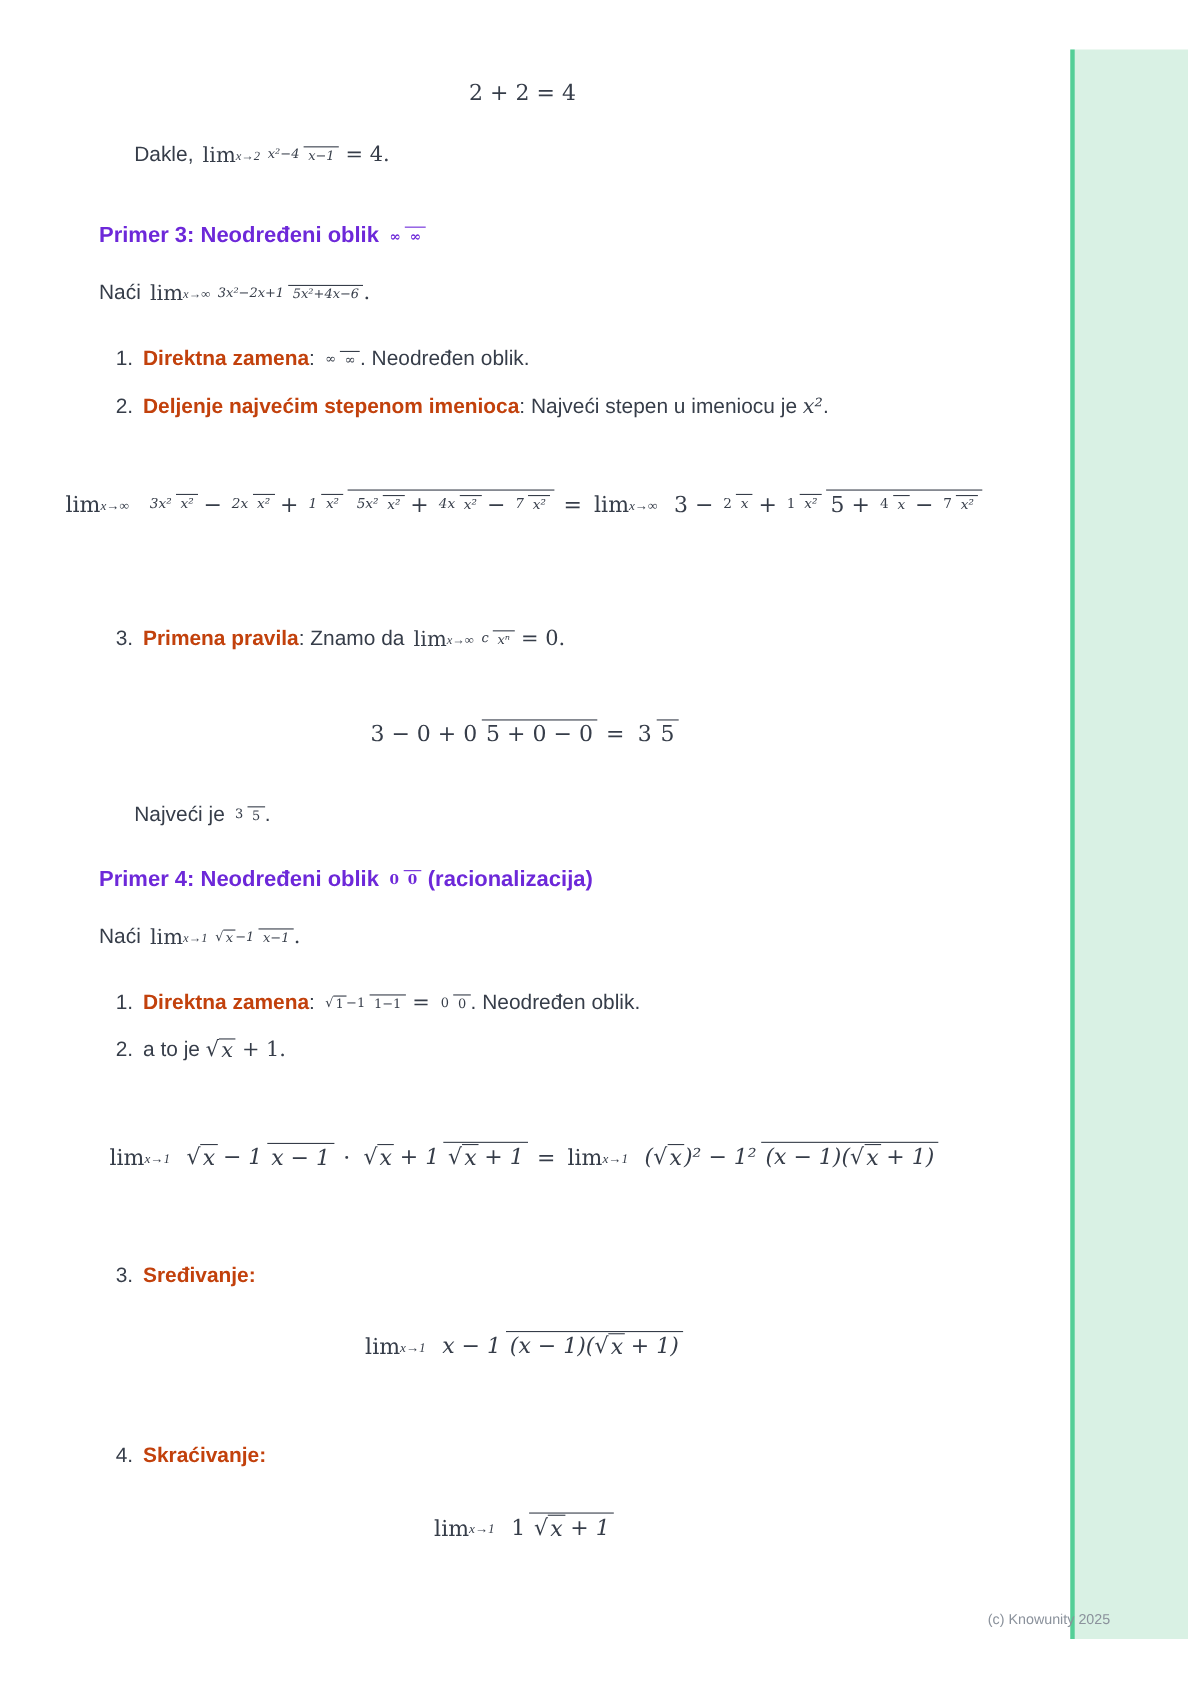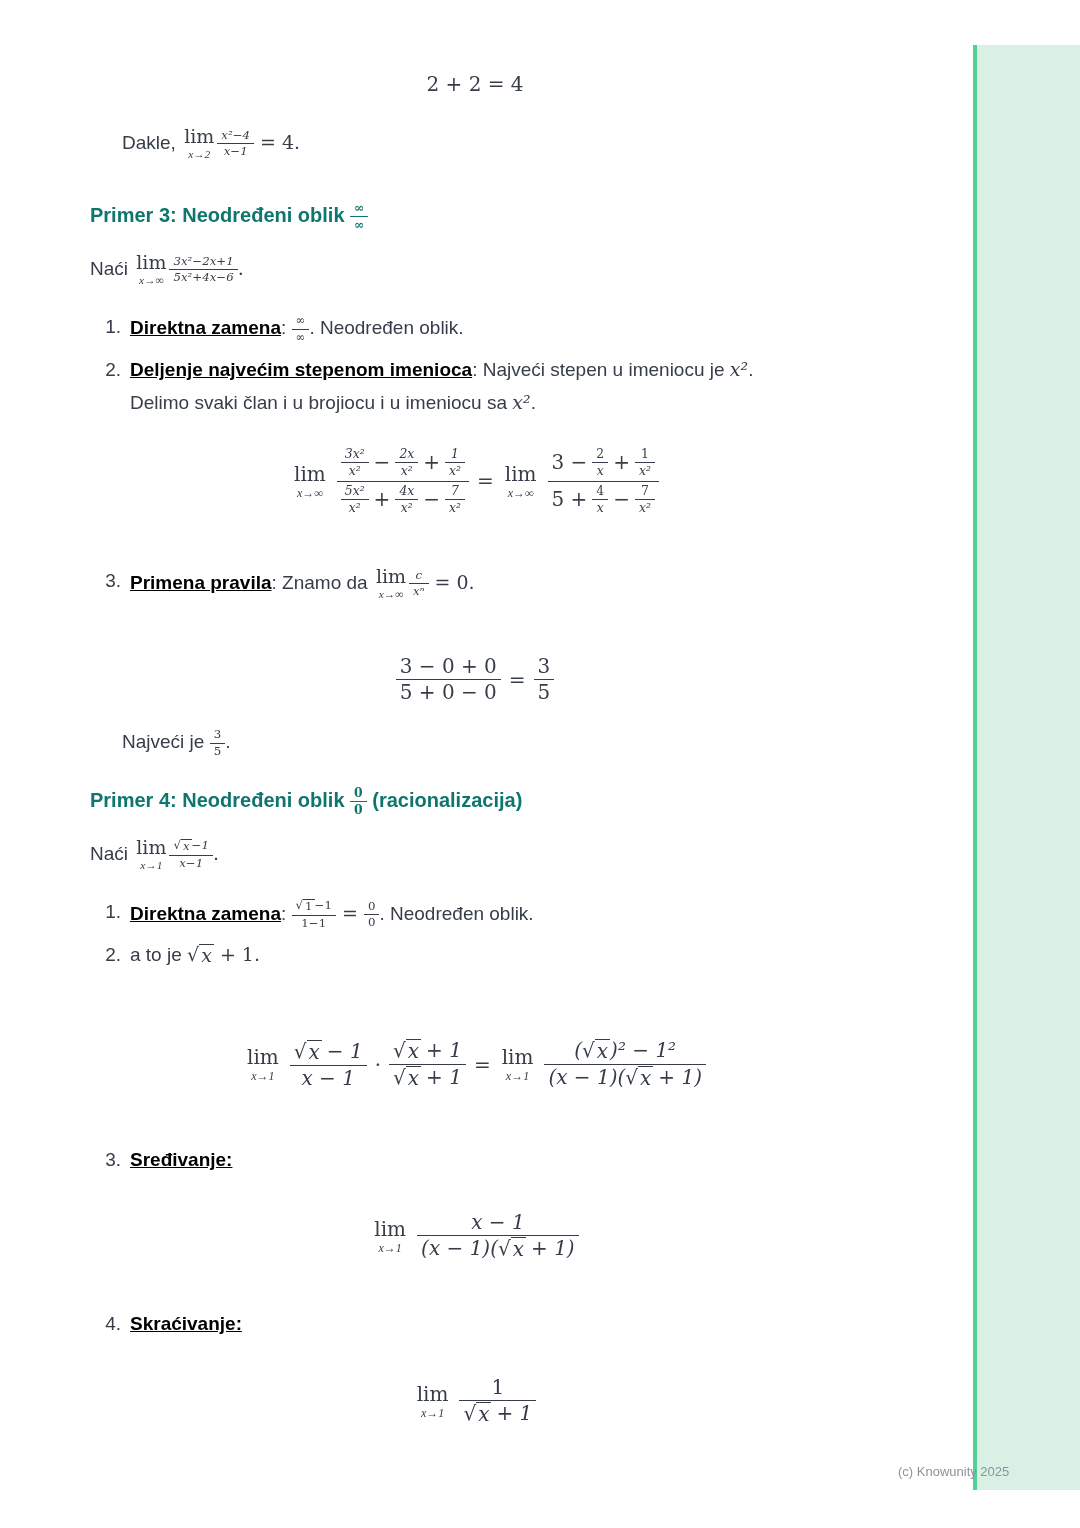--- a/index.html
+++ b/index.html
@@ -4,29 +4,29 @@
 <style>
   html,body{margin:0;padding:0;}
   body{
     width:1080px;height:1528px;position:relative;overflow:hidden;
     background:#ffffff;color:#363d49;
     font-family:"Liberation Sans","DejaVu Sans",sans-serif;
   }
   .abs{position:absolute;}
   .center{left:0;width:950px;text-align:center;}
   .txt{font-size:19px;line-height:1.45;}
-  .hd{font-size:20px;font-weight:700;color:#0f766e;line-height:1.45;}
-  .bold{font-weight:700;color:#000000;text-decoration:underline;}
+  .hd{font-size:20px;font-weight:700;color:#6d28d9;line-height:1.45;}
+  .bold{font-weight:700;color:#c2410c;}
   .math{font-family:"DejaVu Serif","Liberation Serif",serif;}
   .mi{font-style:italic;}
   
-  .lim{display:inline-flex;flex-direction:column;align-items:center;vertical-align:middle;line-height:1;margin:0 3px;font-style:normal;}
+  .lim{display:inline-flex;flex-direction:row;align-items:center;vertical-align:middle;line-height:1;margin:0 3px;font-style:normal;}
   .lim .ls{font-size:0.6em;margin-top:3px;font-family:Liberation Serif, serif;}
   
-  .fr{display:inline-flex;flex-direction:column;align-items:stretch;vertical-align:middle;text-align:center;line-height:1.15;justify-content:flex-end;}
+  .fr{display:inline-flex;align-items:stretch;vertical-align:middle;text-align:center;line-height:1.15;justify-content:flex-end;}
   .fr>.nu,.fr>.de{display:inline-flex;align-items:center;justify-content:center;gap:5px;padding:1px 4px;}
   .fr>.de{border-top:1px solid currentColor;}
   .fi{font-size:0.62em;}      
   .frs{font-size:0.62em;}     
   .grp{display:inline-flex;align-items:flex-start;gap:0;}
   .ml{margin-left:5px;}
   
   .sq{display:inline-flex;align-items:flex-start;}
   .sq .rd{line-height:1.15;font-style:normal;}
   .sq .rc{border-top:1px solid currentColor;line-height:1.15;padding:0 2px;font-style:italic;}
@@ -75,21 +75,20 @@
   <span><span class="bold">Direktna zamena</span><span>: </span><span class="math fr fi">
         <span class="nu">∞</span>
         <span class="de">∞</span>
       </span><span>. Neodređen oblik.</span></span>
 </div>
 
 <div class="abs li" style="left:103px;top:356px;">
   <span class="mk">2.</span>
   <span>
     <span class="lline"><span class="bold">Deljenje najvećim stepenom imenioca</span><span>: Najveći stepen u imeniocu je </span><span class="math mi">x²</span><span>.</span></span>
-    <span class="lline"><span>Delimo svaki član i u brojiocu i u imeniocu sa </span><span class="math mi">x²</span><span>.</span></span>
   </span>
 </div>
 
 <div class="abs center" style="top:445px;">
   <span class="disp math">
     <span class="lim">
         <span>lim</span>
         <span class="ls mi">x→∞</span>
       </span>
     <span class="fr">

